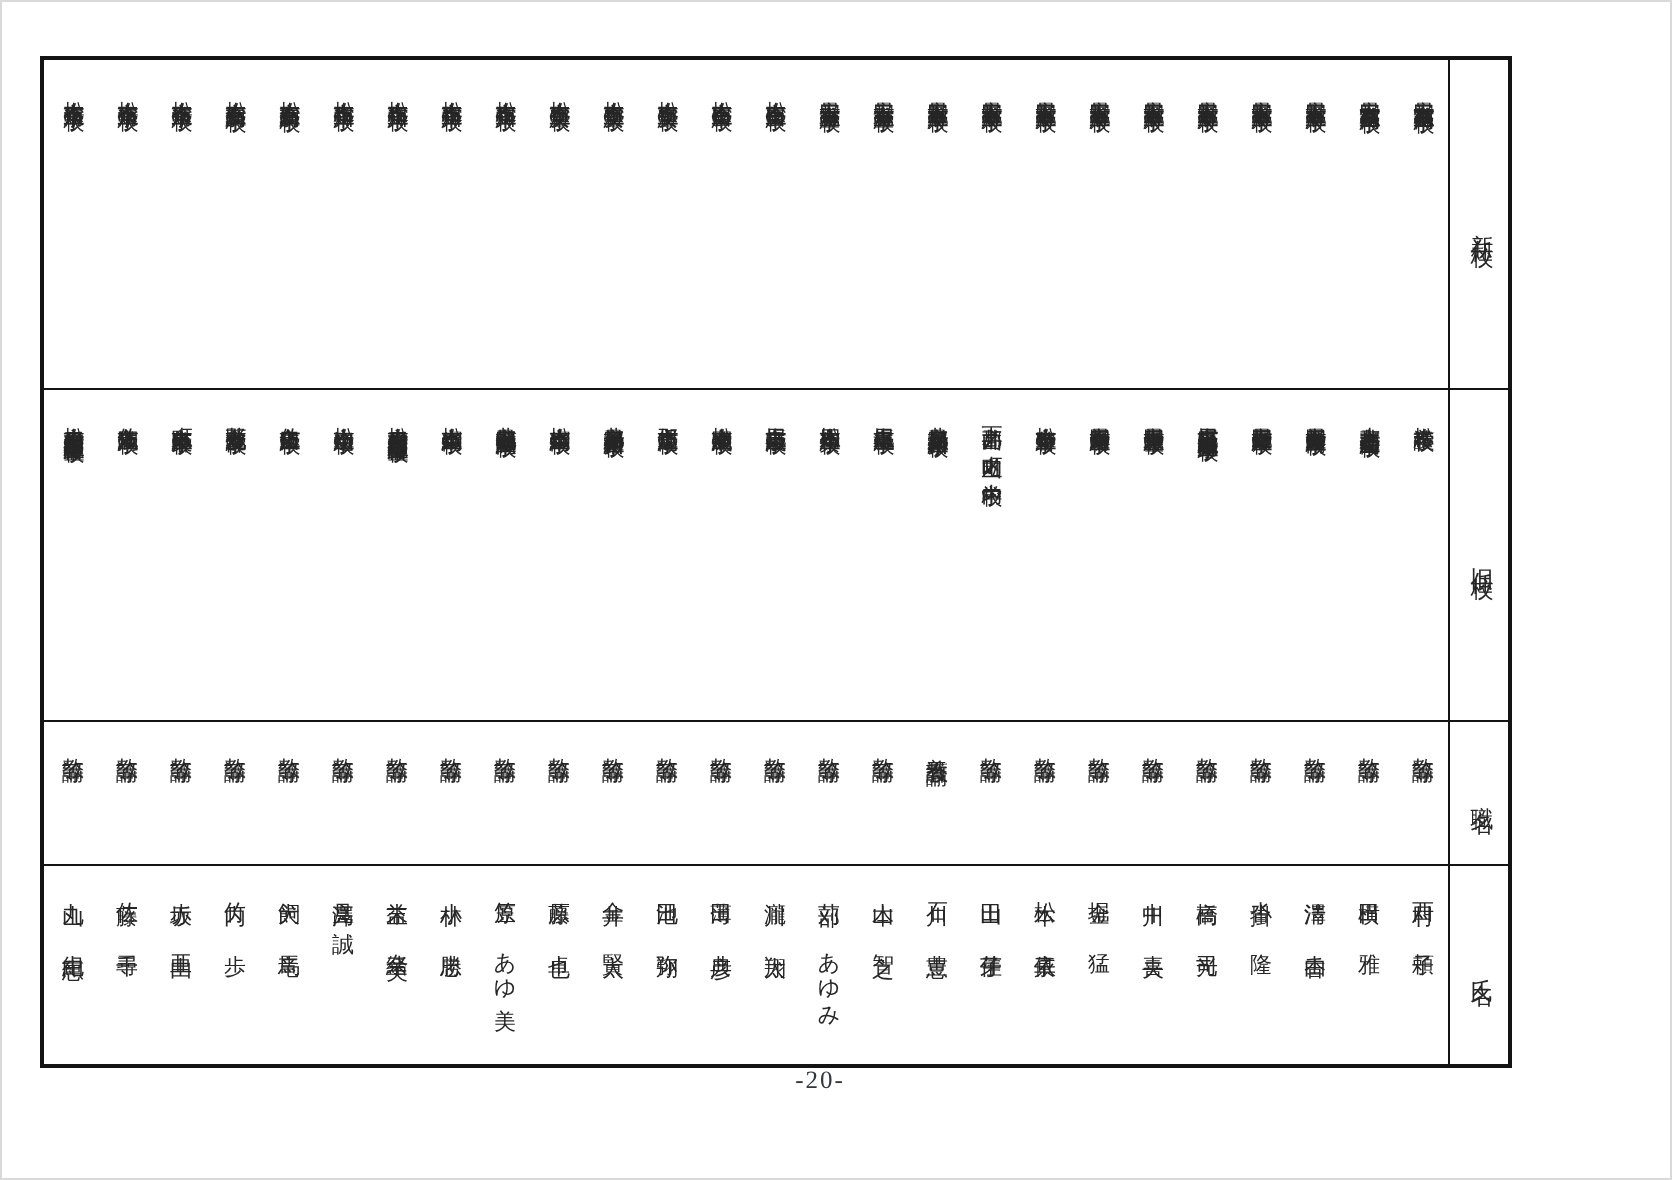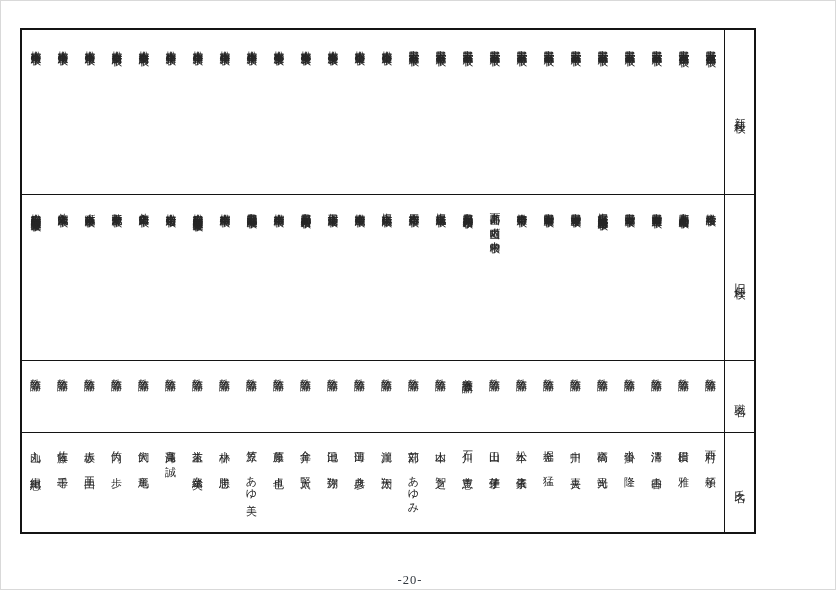--- a/index.html
+++ b/index.html
@@ -26,21 +26,20 @@
   .r-name {font-size:11px;letter-spacing:1px;line-height:14px;padding-top:9px;}
   .bt{border-top:1px solid #141414;}
   .hdr{
     border-left:1px solid #141414;display:flex;align-items:center;justify-content:center;
     padding:0;font-size:11.5px;letter-spacing:2.5px;line-height:15px;
   }
   .page-number{
     position:absolute;left:20px;top:533px;width:780px;text-align:center;
     font-size:12.5px;color:#30363d;letter-spacing:1px;
     font-family:"Liberation Serif","DejaVu Serif",serif;
-    margin-top:40px;
   }
 </style>
 </head>
 <body>
 
 <div class="page">
   <div class="grid" id="grid">
       <div class="cell hdr">新任校</div>
       <div class="cell r-new">安曇野市立穂高西中学校</div>
       <div class="cell r-new">安曇野市立穂高西中学校</div>

